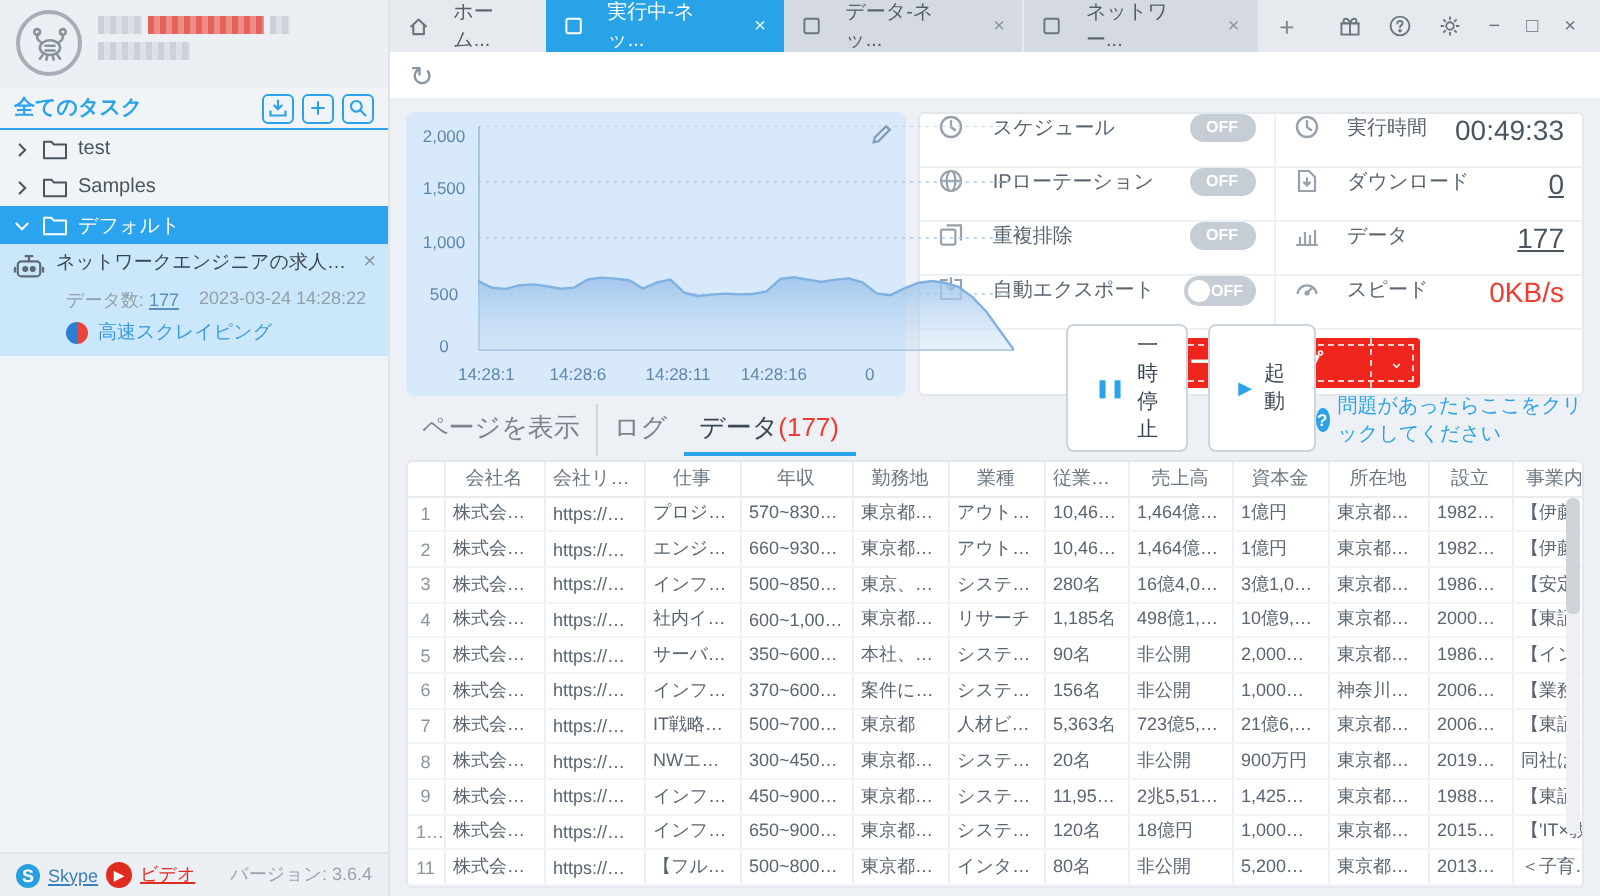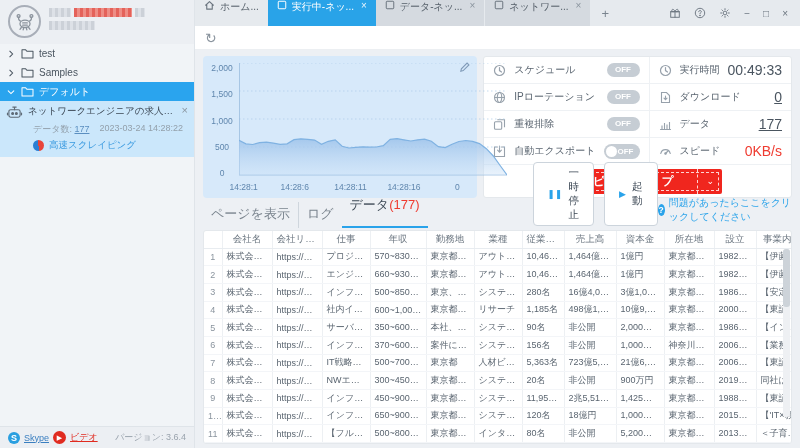--- a/index.html
+++ b/index.html
@@ -32,21 +32,21 @@
 .side-fill{flex:1;background:#f1f4f7}
 .side-footer{height:22px;background:#eceff3;border-top:1px solid #dfe4e9;display:flex;align-items:center;padding:0 8px;gap:4px;font-size:9px}
 .skype-ico{width:12px;height:12px;border-radius:50%;background:#2a9fe0;color:#fff;font-size:9px;font-weight:bold;display:flex;align-items:center;justify-content:center}
 .yt-ico{width:13px;height:13px;border-radius:50%;background:#e02b20;color:#fff;font-size:7px;display:flex;align-items:center;justify-content:center}
 .side-footer a{text-decoration:underline;cursor:pointer}
 .lnk-b{color:#3a7fc0}.lnk-r{color:#e02b20}
 .version{margin-left:auto;color:#9aa3ad}
 
 .main{flex:1;display:flex;flex-direction:column;min-width:0}
 .titlebar{height:26px;background:#e6eaee;display:flex;align-items:stretch}
-.tab{display:flex;gap:5px;padding:0 9px;font-size:10px;color:#555f69;cursor:pointer}
+.tab{display:flex;align-items:center;gap:12px;padding:0 9px;font-size:10px;color:#555f69;cursor:pointer}
 .tab .x{color:#8a949e;font-size:10px;margin-left:2px}
 .tab.home{background:#e6eaee}
 .tab.gray{background:#d5dae0;border-right:1px solid #e6eaee}
 .tab.active{background:#29a3e8;color:#fff}
 .tab.active .x{color:#e8f4fd}
 .tab-new{display:flex;align-items:center;padding:0 10px;color:#7a848e;font-size:13px;cursor:pointer}
 .win-ctrls{margin-left:auto;display:flex;align-items:center;gap:13px;padding:0 12px;color:#6b757f}
 .win-ctrls span{cursor:pointer;display:flex;align-items:center}
 .toolbar{height:24px;background:#fff;display:flex;align-items:center;padding:0 10px;border-bottom:1px solid #eceff2}
 .refresh{color:#8a949e;font-size:14px;cursor:pointer;line-height:1}
@@ -56,38 +56,38 @@
 .chart-card{width:312px;height:142px;background:#d7e9fa;border-radius:4px;position:relative;padding:7px 6px 4px 6px;display:flex}
 .y-axis{width:30px;display:flex;flex-direction:column;justify-content:space-between;align-items:center;font-size:8.5px;color:#5f86ad;padding:0 4px 16px 0;height:100%}
 .plot-wrap{flex:1;position:relative;height:100%}
 .plot-wrap svg{position:absolute;left:0;top:0}
 .x-axis{position:absolute;left:0;right:0;bottom:0;height:12px;font-size:8.5px;color:#5f86ad}
 .x-axis span{position:absolute;transform:translateX(-50%);white-space:nowrap}
 .pencil{position:absolute;right:7px;top:6px;cursor:pointer}
 
 .status-card{flex:1;background:#fff;border:1px solid #e4e8ec;border-radius:3px;display:flex;flex-direction:column}
 .sp-grid{display:grid;grid-template-columns:1.07fr 1fr}
-.sp-cell{display:flex;align-items:center;gap:8px;height:27px;padding:0 9px;border-bottom:1px solid #eef1f4;font-size:10px;color:#5a6570}
+.sp-cell{display:flex;gap:14px;height:27px;padding:0 9px;border-bottom:1px solid #eef1f4;font-size:10px;color:#5a6570}
 .sp-cell.lft{border-right:1px solid #eef1f4}
 .sp-cell .lbl{flex:1;white-space:nowrap;overflow:hidden}
 .pill{min-width:33px;height:14px;border-radius:8px;background:#c6cdd4;color:#fff;font-size:8px;font-weight:bold;text-align:center;line-height:14px;cursor:pointer;padding:0 4px}
 .toggle{width:36px;height:15px;border-radius:8px;background:#c6cdd4;position:relative;color:#fff;font-size:8px;font-weight:bold;text-align:right;padding-right:6px;line-height:15px;cursor:pointer}
 .toggle::before{content:'';position:absolute;left:2px;top:2px;width:11px;height:11px;border-radius:50%;background:#fff}
 .val{font-size:14px;color:#4a5560}
 .val.link{text-decoration:underline;cursor:pointer}
 .val.alert{color:#ef3b30}
 .speed-row{flex:1;display:flex;align-items:center;justify-content:center}
 .speedup{display:flex;align-items:stretch;background:#f0261e;color:#fff;border-radius:2px;outline:1.5px dashed #ffffffcc;outline-offset:-4px;cursor:pointer}
 .speedup .txt{padding:5px 22px 5px 26px;font-size:11.5px;font-weight:bold;letter-spacing:2px}
 .speedup .dd{display:flex;align-items:center;padding:0 8px;font-size:9px}
 
 .run-bar{display:flex;align-items:flex-end;height:26px;margin:4px 0 2px 0;position:relative}
 .rtab{padding:3px 8px 5px 8px;color:#7a848e;cursor:pointer;font-size:13px;white-space:nowrap}
 .rtab.div{border-left:1px solid #cfd6dd;}
-.rtab.active{color:#3b4754;border-bottom:2px solid #2aa3ea;padding-bottom:12px}
+.rtab.active{color:#3b4754;border-bottom:2px solid #2aa3ea;padding-bottom:3px}
 .rtab.active .cnt{color:#ef3b30}
 .run-btns{display:flex;gap:10px;margin-left:105px;margin-bottom:2px}
 .rbtn{display:flex;align-items:center;gap:6px;background:#fff;border:1px solid #ccd4dc;border-radius:4px;padding:3px 14px;color:#3b4754;font-size:10.5px;cursor:pointer}
 .rbtn .ic{color:#2aa3ea;font-size:9px}
 .help-link{margin-left:auto;display:flex;align-items:center;gap:4px;color:#2aa3ea;font-size:10px;cursor:pointer;margin-bottom:4px}
 .q-ico{width:12px;height:12px;border-radius:50%;background:#2aa3ea;color:#fff;font-size:8.5px;font-weight:bold;display:flex;align-items:center;justify-content:center}
 
 .table-card{flex:1;background:#fff;border:1px solid #e4e8ec;border-radius:3px;position:relative;display:flex;flex-direction:row;min-height:0;overflow:hidden}
 table{border-collapse:collapse;table-layout:fixed;width:calc(100% - 8px)}
 th,td{font-weight:normal;font-size:9px;padding:0 4px;height:15px;white-space:nowrap;overflow:hidden;text-overflow:ellipsis;border-right:1px solid #edf0f3;text-align:left}
@@ -123,20 +123,39 @@
       <div class="redacts">
         <div class="rd">
             <i class="g" style="width:22px"></i>
             <i class="r" style="width:58px"></i>
             <i class="g" style="width:10px"></i>
           </div>
         <div class="rd">
             <i class="g" style="width:46px"></i>
           </div>
       </div>
+    </div>
+    <div class="tasks-header">
+      <span class="tt">全てのタスク</span>
+      <span class="sq">
+        <svg class="ic" width="10" height="10" viewBox="0 0 12 12" fill="none" stroke="#2aa3ea" stroke-width="1.3" stroke-linecap="round">
+            <path d="M6 1.5v5M3.8 4.5L6 6.7 8.2 4.5M1.5 8v2.5h9V8"></path>
+          </svg>
+      </span>
+      <span class="sq">
+        <svg class="ic" width="10" height="10" viewBox="0 0 12 12" fill="none" stroke="#2aa3ea" stroke-width="1.3" stroke-linecap="round">
+            <path d="M6 2.5v7M2.5 6h7"></path>
+          </svg>
+      </span>
+      <span class="sq">
+        <svg class="ic" width="10" height="10" viewBox="0 0 12 12" fill="none" stroke="#2aa3ea" stroke-width="1.3" stroke-linecap="round">
+            <circle cx="5" cy="5" r="3.2"></circle>
+            <path d="M7.5 7.5l3 3"></path>
+          </svg>
+      </span>
     </div>
     <div id="folder-list">
         <div class="folder-row">
           <span class="chev">
             <svg class="ic" width="8" height="8" viewBox="0 0 10 10" fill="none" stroke="currentColor" stroke-width="1.3" stroke-linecap="round">
               <path d="M3.5 1.5L7 5 3.5 8.5"></path>
             </svg>
           </span>
           <span>
             <svg class="ic" width="13" height="11" viewBox="0 0 14 12" fill="none" stroke="currentColor" stroke-width="1.1" stroke-linejoin="round">

